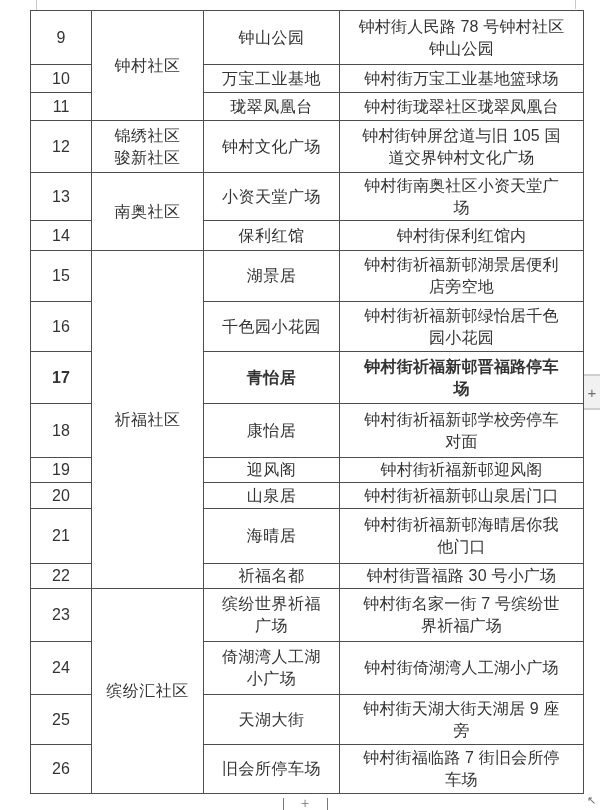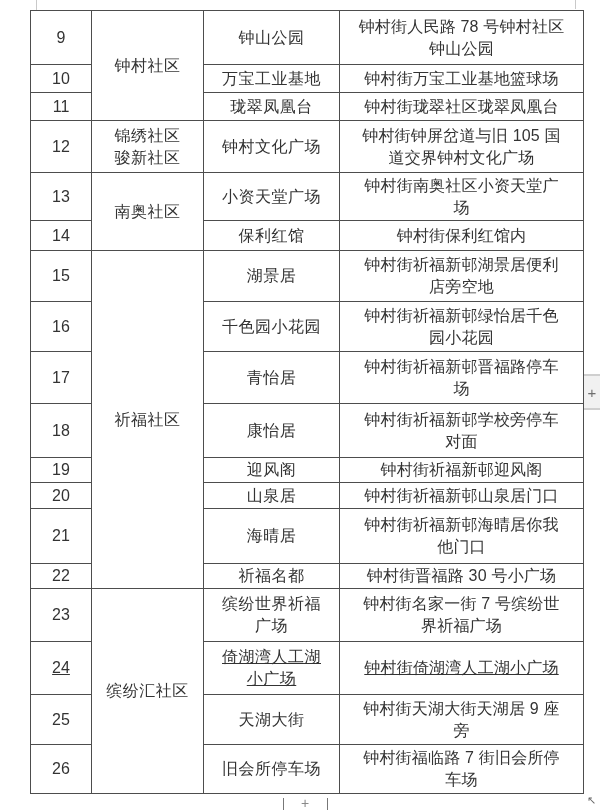--- a/index.html
+++ b/index.html
@@ -107,21 +107,21 @@
         <td class="col-site">湖景居</td>
         <td class="col-address">钟村街祈福新邨湖景居便利
 店旁空地</td>
       </tr>
       <tr style="height: 50px;">
         <td class="col-num">16</td>
         <td class="col-site">千色园小花园</td>
         <td class="col-address">钟村街祈福新邨绿怡居千色
 园小花园</td>
       </tr>
-      <tr style="height: 52px;">
+      <tr style="height: 52px; font-weight: bold;">
         <td class="col-num">17</td>
         <td class="col-site">青怡居</td>
         <td class="col-address">钟村街祈福新邨晋福路停车
 场</td>
       </tr>
       <tr style="height: 54px;">
         <td class="col-num">18</td>
         <td class="col-site">康怡居</td>
         <td class="col-address">钟村街祈福新邨学校旁停车
 对面</td>
@@ -148,21 +148,21 @@
         <td class="col-address">钟村街晋福路 30 号小广场</td>
       </tr>
       <tr style="height: 53px;">
         <td class="col-num">23</td>
         <td class="col-community" rowspan="4">缤纷汇社区</td>
         <td class="col-site">缤纷世界祈福
 广场</td>
         <td class="col-address">钟村街名家一街 7 号缤纷世
 界祈福广场</td>
       </tr>
-      <tr style="height: 53px; text-decoration: underline;">
+      <tr style="height: 53px;">
         <td class="col-num">24</td>
         <td class="col-site">倚湖湾人工湖
 小广场</td>
         <td class="col-address">钟村街倚湖湾人工湖小广场</td>
       </tr>
       <tr style="height: 50px;">
         <td class="col-num">25</td>
         <td class="col-site">天湖大街</td>
         <td class="col-address">钟村街天湖大街天湖居 9 座
 旁</td>

